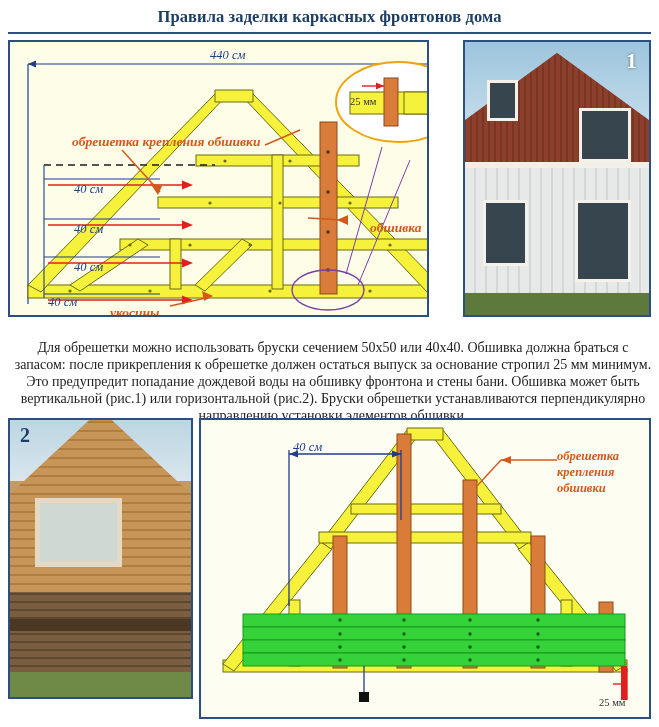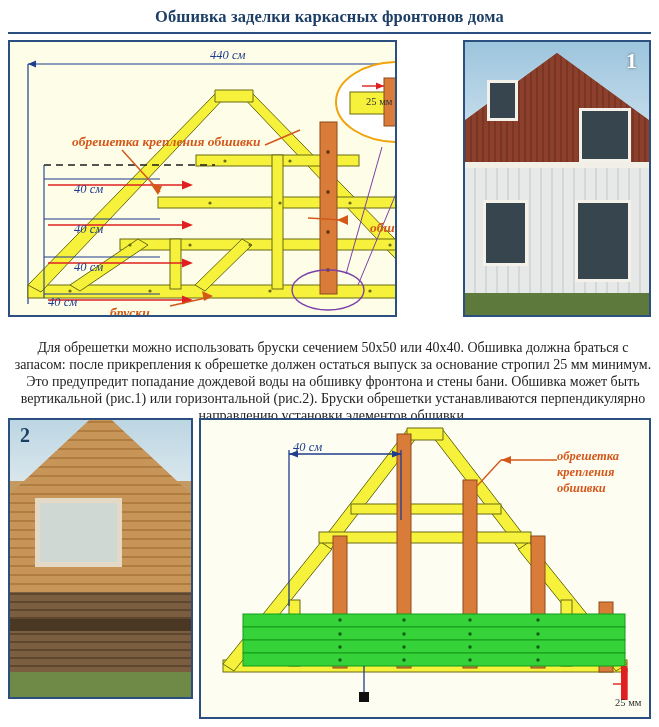--- a/index.html
+++ b/index.html
@@ -55,21 +55,21 @@
     height: 277px;
   }
   .panel {
     position: absolute;
     box-sizing: border-box;
     border: 2px solid #2b4f7e;
     overflow: hidden;
   }
   .diagram1 {
     left: 0; top: 0;
-    width: 389px; height: 277px;
+    width: 421px; height: 277px;
     background: #fdfde8;
   }
   .photo1 {
     left: 455px; top: 0;
     width: 188px; height: 277px;
     background: linear-gradient(#a9ccdf 0%, #cfe2ee 38%, #cfe2ee 40%, #8e6549 40%, #7d5740 100%);
   }
 
   
   .ph1-sky {
@@ -127,21 +127,21 @@
   .svgwrap { position: absolute; left: 0; top: 0; }
   .lbl {
     position: absolute;
     font-family: "Liberation Serif", serif;
     font-size: 12.5px;
     font-weight: bold;
     white-space: nowrap;
   }
   .lbl.orange { color: #d4581a; font-style: italic; }
   .lbl.blue { color: #1f3d8c; font-weight: normal; font-style: italic; }
-  .lbl.small { font-size: 10.5px; font-weight: normal; color: #333; margin-left: 16px; }
+  .lbl.small { font-size: 10.5px; font-weight: normal; color: #333; }
 
   
   .para {
     position: absolute;
     left: 13px;
     top: 325px;
     width: 640px;
     font-family: "Liberation Serif", serif;
     font-size: 14px;
     line-height: 17px;
@@ -195,21 +195,21 @@
     position: absolute; left: 0; bottom: 0; width: 100%; height: 9%;
     background: #6e8a46;
   }
 </style>
 </head>
 <body>
 
 <div class="page">
 
   <div class="title-bar">
-    <span class="title-text">Обшивка заделки каркасных фронтонов дома</span>
+    <span class="title-text">Правила заделки каркасных фронтонов дома</span>
   </div>
   <div class="title-rule top"></div>
 
   <div class="fig1-row">
 
     <div class="panel diagram1">
       <svg class="svgwrap" width="445" height="273" viewBox="0 0 445 273">
 
         <g stroke="#1f3d8c" stroke-width="1.2" fill="none">
           <line x1="18" y1="22" x2="18" y2="262"></line>
@@ -307,21 +307,21 @@
         <polygon points="374,44 366,40.5 366,47.5" fill="#e02020"></polygon>
       </svg>
 
       <span class="lbl blue" style="left:200px; top:6px;">440 см</span>
       <span class="lbl orange" style="left:62px; top:92px; font-size:13.5px;">обрешетка крепления обшивки</span>
       <span class="lbl blue" style="left:64px; top:140px;">40 см</span>
       <span class="lbl blue" style="left:64px; top:180px;">40 см</span>
       <span class="lbl blue" style="left:64px; top:218px;">40 см</span>
       <span class="lbl blue" style="left:38px; top:253px;">40 см</span>
       <span class="lbl orange" style="left:360px; top:178px; font-size:13.5px;">обшивка</span>
-      <span class="lbl orange" style="left:100px; top:263px; font-size:13.5px;">бруски</span>
+      <span class="lbl orange" style="left:100px; top:263px; font-size:13.5px;">укосины</span>
       <span class="lbl small" style="left:340px; top:54px;">25 мм</span>
     </div>
 
     <div class="panel photo1">
       <div class="ph1-sky"></div>
       <div class="ph1-gable"></div>
       <div class="ph1-eave"></div>
       <div class="ph1-wall"></div>
       <div class="ph1-win a"></div>
       <div class="ph1-win b"></div>

